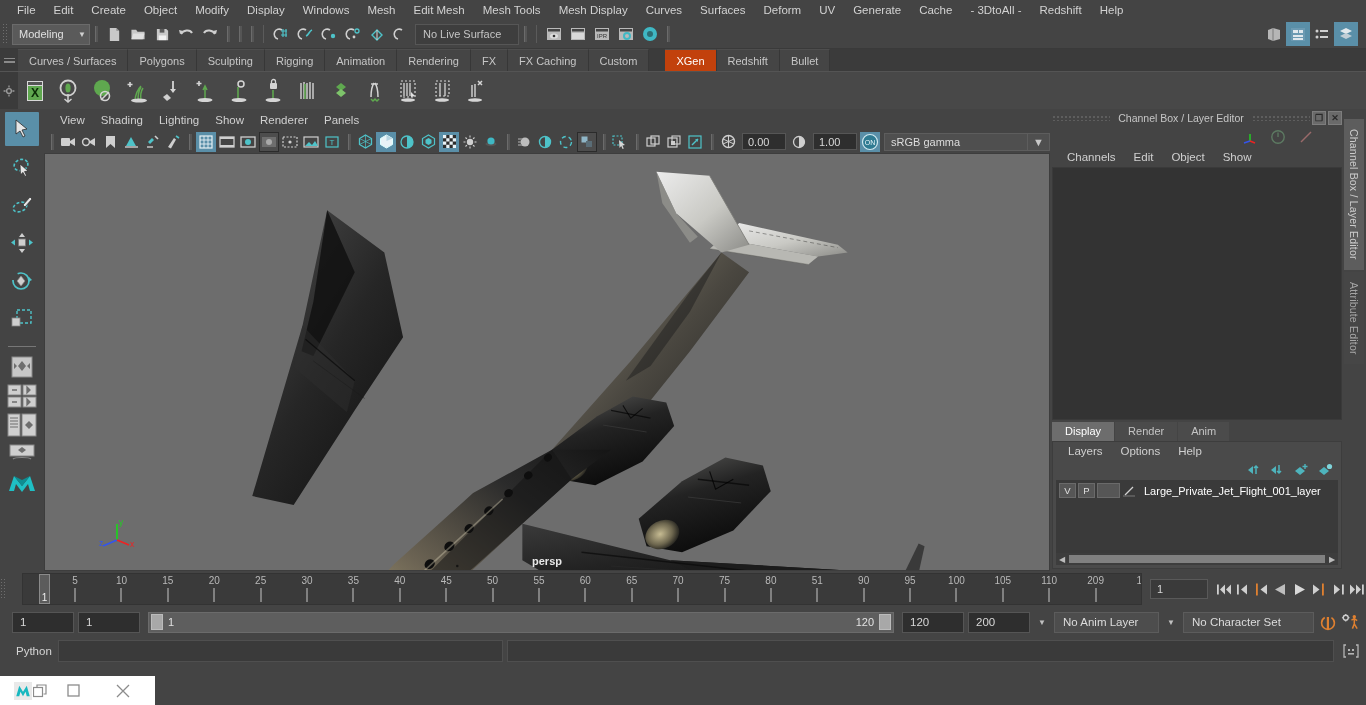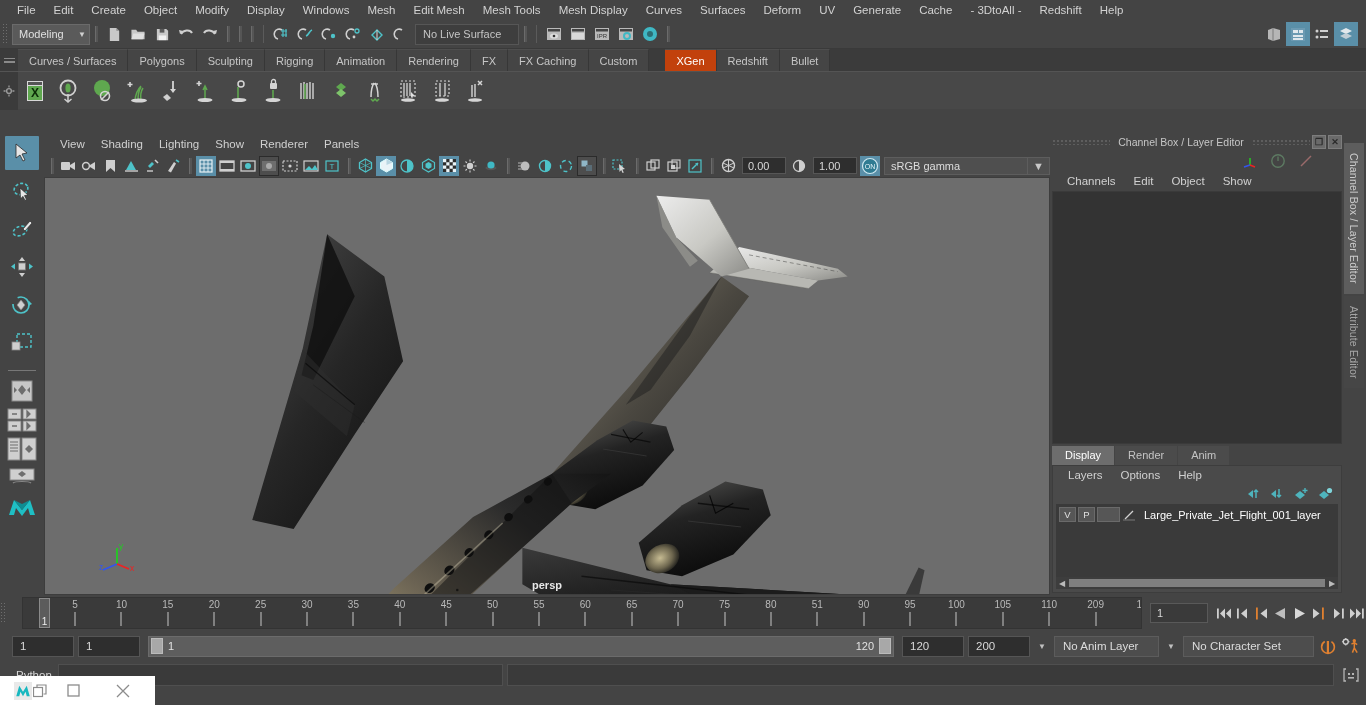--- a/index.html
+++ b/index.html
@@ -101,21 +101,21 @@
   .shelf-gear {
     width: 18px; flex: 0 0 18px; display:flex; align-items:center; justify-content:center;
     background: #3b3b3b; height: 38px;
   }
   .sicon {
     width: 34px; height: 34px; display:flex; align-items:center; justify-content:center;
     flex: 0 0 34px; cursor: default;
   }
 
   
-  .main { display: flex; height: 462px; background: #5eead4; margin-top: 24px; }
+  .main { display: flex; height: 462px; background: #5eead4; }
 
   
   .toolbox {
     width: 44px; flex: 0 0 44px; background: #444444;
     display: flex; flex-direction: column; align-items: center;
     padding-top: 3px; position: relative;
   }
   .tool {
     width: 34px; height: 34px; margin-bottom: 4px;
     display: flex; align-items: center; justify-content: center;

